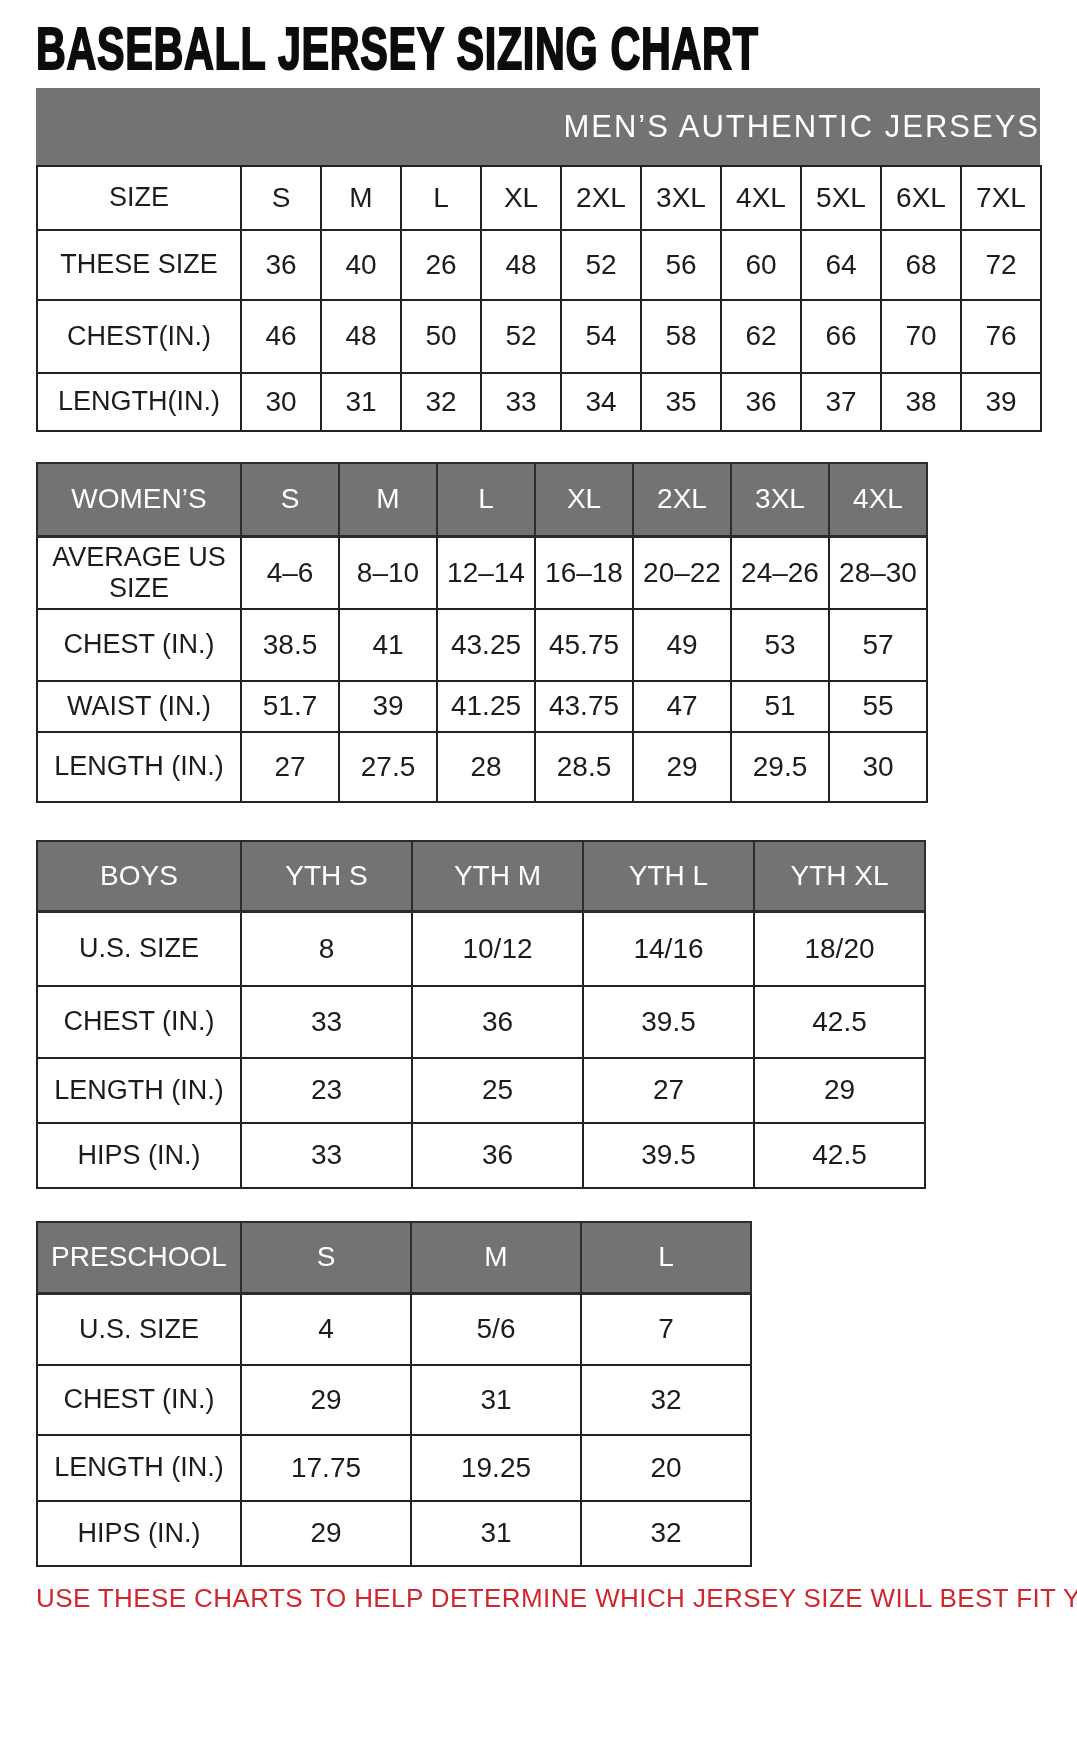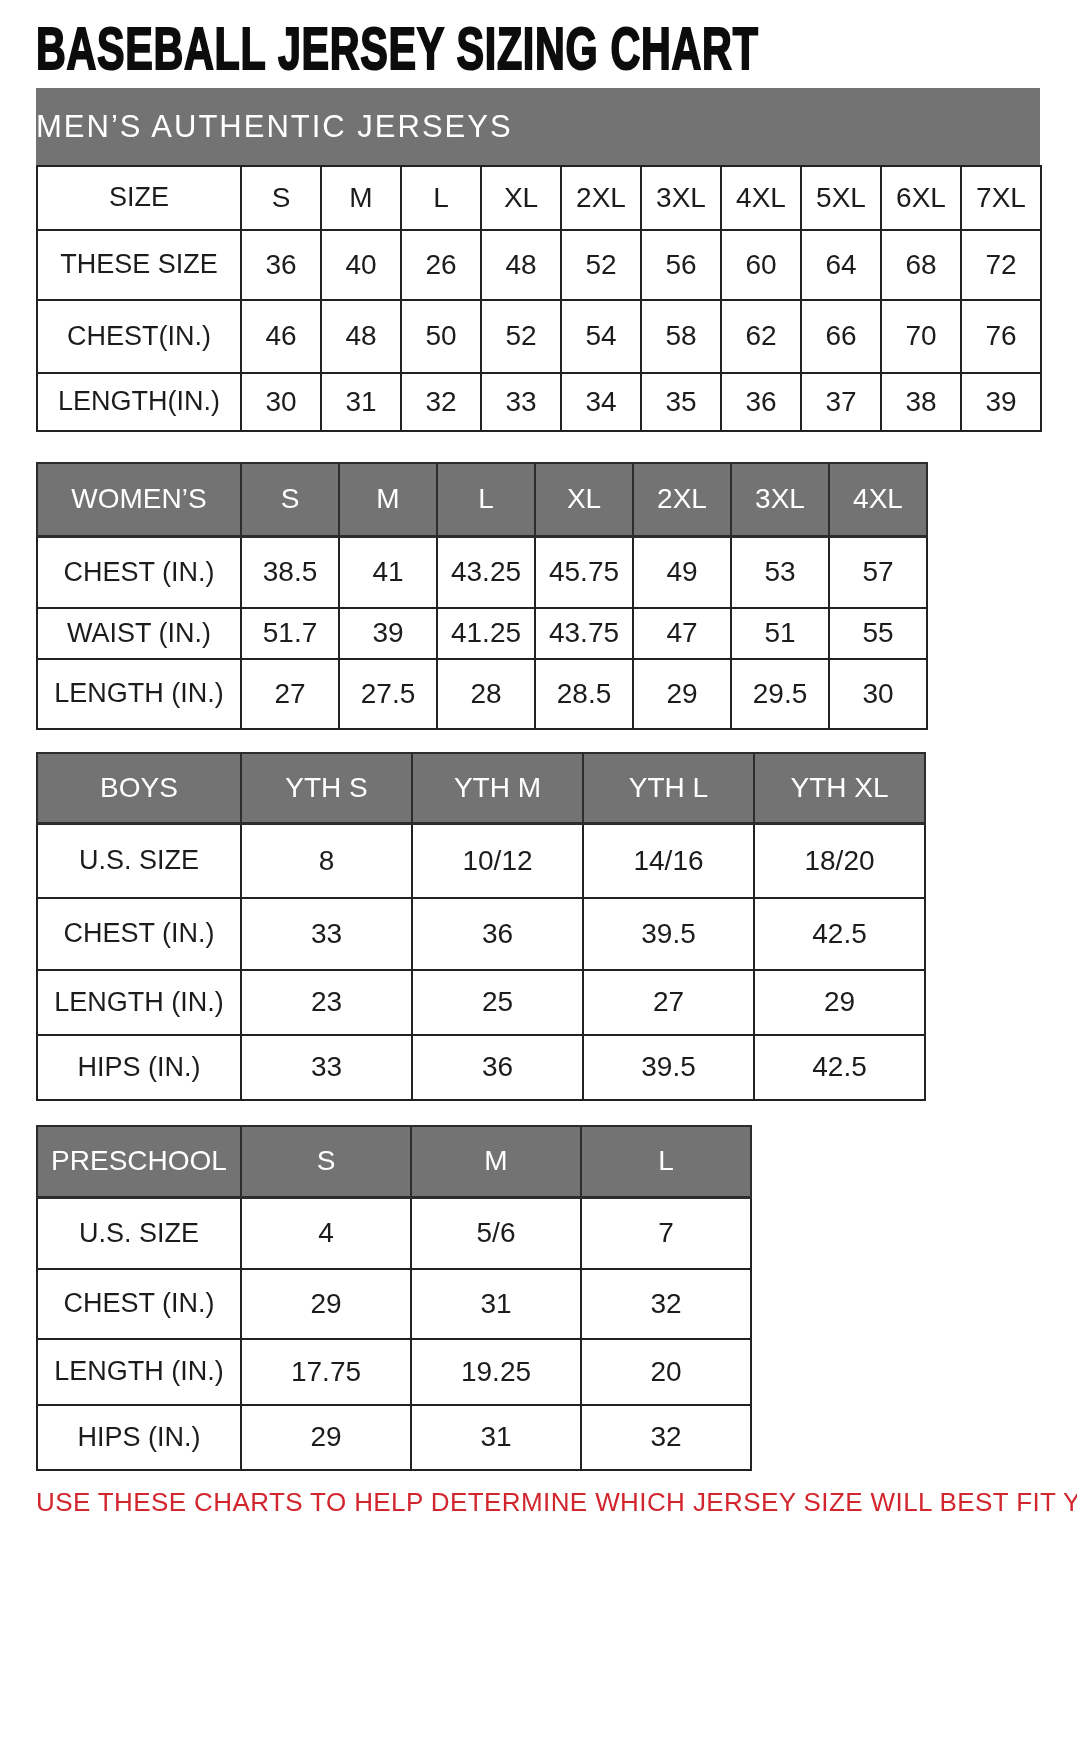--- a/index.html
+++ b/index.html
@@ -23,21 +23,21 @@
     width:935px;
     color:#d2262e;
     font-size:28px;
     line-height:34px;
     letter-spacing:0.2px;
   }
 
   .banner{
     background:#737373;
     color:#ffffff;
-    text-align:left;
+    text-align:right;
     font-size:31px;
     letter-spacing:2px;
     height:77px;
     line-height:77px;
   }
   .banner.mens{width:1004px;}
 
   table{border-collapse:collapse;table-layout:fixed;}
   td{
     border:2px solid #222222;
@@ -51,22 +51,22 @@
   td.lbl{font-size:27px;}
   tr.grayhdr td{
     background:#737373;
     color:#ffffff;
     border-color:#2c2c2c;
     border-bottom-width:3px;
     font-size:28px;
   }
   .section{margin:0;}
   .sec-mens{margin-bottom:30px;}
-  .sec-womens{margin-bottom:22px;border-radius:19px;}
-  .sec-boys{margin-bottom:24px;}
+  .sec-womens{margin-bottom:37px;border-radius:19px;}
+  .sec-boys{margin-bottom:32px;}
   .sec-preschool{margin-bottom:14px;}
 
   .footer{
     margin:16px 0 0 0;
     color:#d2262e;
     font-size:26px;
     letter-spacing:0.4px;
     white-space:nowrap;
   }
 </style>
@@ -165,20 +165,30 @@
       <tbody>
           <tr class="grayhdr" style="height:73px">
         <td class="lbl">WOMEN’S</td>
         <td>S</td>
         <td>M</td>
         <td>L</td>
         <td>XL</td>
         <td>2XL</td>
         <td>3XL</td>
         <td>4XL</td>
+      </tr>
+      <tr style="height:73px">
+        <td class="lbl">AVERAGE US SIZE</td>
+        <td>4–6</td>
+        <td>8–10</td>
+        <td>12–14</td>
+        <td>16–18</td>
+        <td>20–22</td>
+        <td>24–26</td>
+        <td>28–30</td>
       </tr>
       <tr style="height:72px">
         <td class="lbl">CHEST (IN.)</td>
         <td>38.5</td>
         <td>41</td>
         <td>43.25</td>
         <td>45.75</td>
         <td>49</td>
         <td>53</td>
         <td>57</td>

